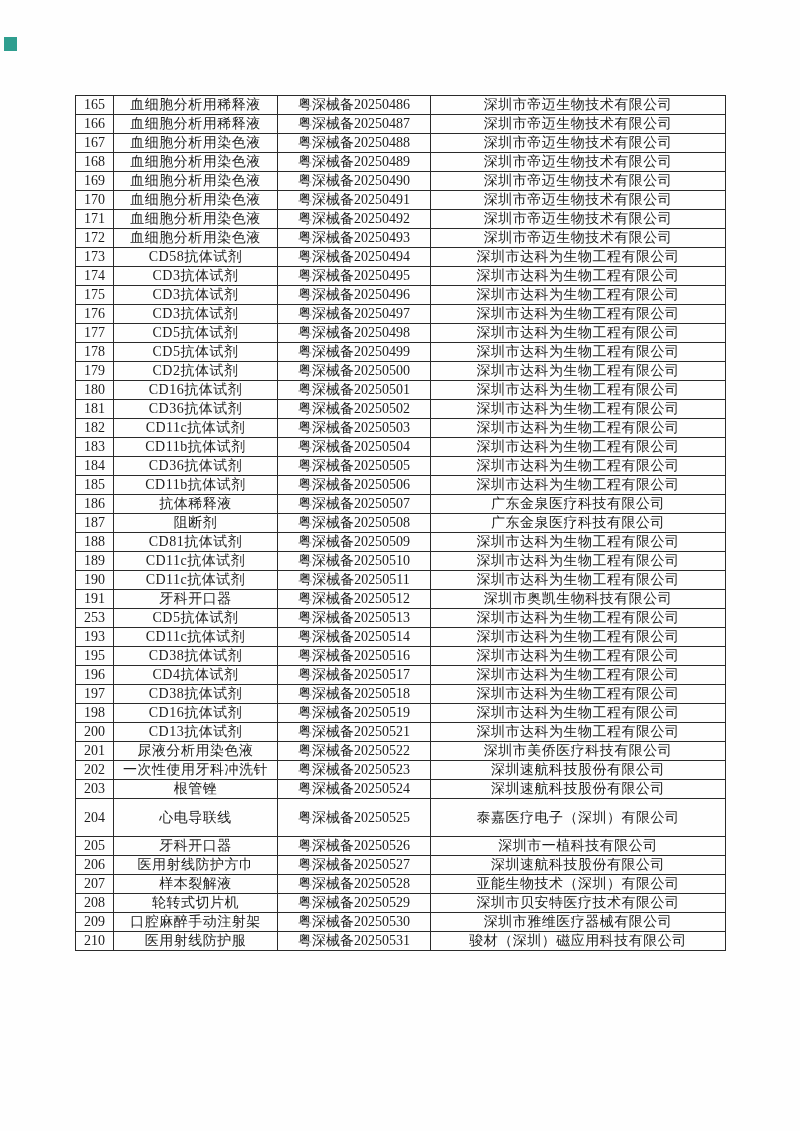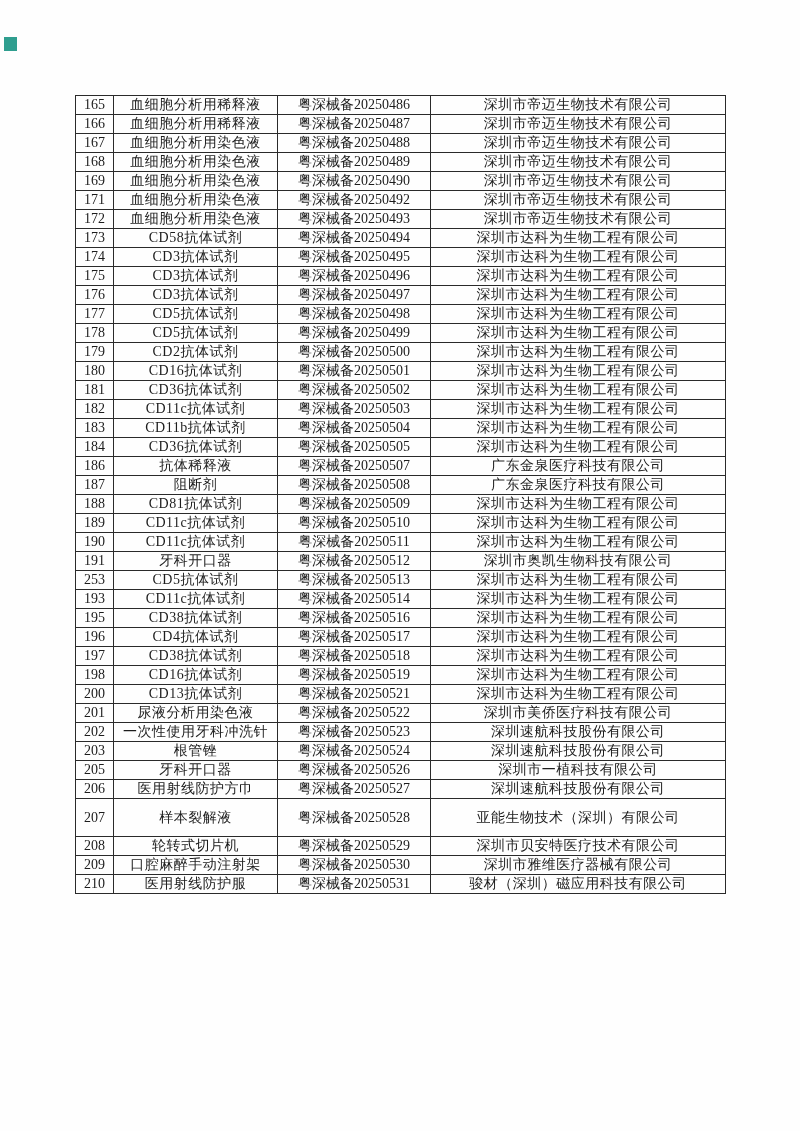--- a/index.html
+++ b/index.html
@@ -96,20 +96,26 @@
           <td class="reg-cell">粤深械备20250489</td>
           <td class="company-cell">深圳市帝迈生物技术有限公司</td>
         </tr>
         <tr>
           <td class="num-cell">169</td>
           <td class="name-cell">血细胞分析用染色液</td>
           <td class="reg-cell">粤深械备20250490</td>
           <td class="company-cell">深圳市帝迈生物技术有限公司</td>
         </tr>
         <tr>
+          <td class="num-cell">170</td>
+          <td class="name-cell">血细胞分析用染色液</td>
+          <td class="reg-cell">粤深械备20250491</td>
+          <td class="company-cell">深圳市帝迈生物技术有限公司</td>
+        </tr>
+        <tr>
           <td class="num-cell">171</td>
           <td class="name-cell">血细胞分析用染色液</td>
           <td class="reg-cell">粤深械备20250492</td>
           <td class="company-cell">深圳市帝迈生物技术有限公司</td>
         </tr>
         <tr>
           <td class="num-cell">172</td>
           <td class="name-cell">血细胞分析用染色液</td>
           <td class="reg-cell">粤深械备20250493</td>
           <td class="company-cell">深圳市帝迈生物技术有限公司</td>
@@ -177,20 +183,26 @@
         <tr>
           <td class="num-cell">183</td>
           <td class="name-cell">CD11b抗体试剂</td>
           <td class="reg-cell">粤深械备20250504</td>
           <td class="company-cell">深圳市达科为生物工程有限公司</td>
         </tr>
         <tr>
           <td class="num-cell">184</td>
           <td class="name-cell">CD36抗体试剂</td>
           <td class="reg-cell">粤深械备20250505</td>
+          <td class="company-cell">深圳市达科为生物工程有限公司</td>
+        </tr>
+        <tr>
+          <td class="num-cell">185</td>
+          <td class="name-cell">CD11b抗体试剂</td>
+          <td class="reg-cell">粤深械备20250506</td>
           <td class="company-cell">深圳市达科为生物工程有限公司</td>
         </tr>
         <tr>
           <td class="num-cell">186</td>
           <td class="name-cell">抗体稀释液</td>
           <td class="reg-cell">粤深械备20250507</td>
           <td class="company-cell">广东金泉医疗科技有限公司</td>
         </tr>
         <tr>
           <td class="num-cell">187</td>
@@ -274,20 +286,26 @@
           <td class="num-cell">202</td>
           <td class="name-cell">一次性使用牙科冲洗针</td>
           <td class="reg-cell">粤深械备20250523</td>
           <td class="company-cell">深圳速航科技股份有限公司</td>
         </tr>
         <tr>
           <td class="num-cell">203</td>
           <td class="name-cell">根管锉</td>
           <td class="reg-cell">粤深械备20250524</td>
           <td class="company-cell">深圳速航科技股份有限公司</td>
+        </tr>
+        <tr>
+          <td class="num-cell">204</td>
+          <td class="name-cell">心电导联线</td>
+          <td class="reg-cell">粤深械备20250525</td>
+          <td class="company-cell">泰嘉医疗电子（深圳）有限公司</td>
         </tr>
         <tr>
           <td class="num-cell">205</td>
           <td class="name-cell">牙科开口器</td>
           <td class="reg-cell">粤深械备20250526</td>
           <td class="company-cell">深圳市一植科技有限公司</td>
         </tr>
         <tr>
           <td class="num-cell">206</td>
           <td class="name-cell">医用射线防护方巾</td>

